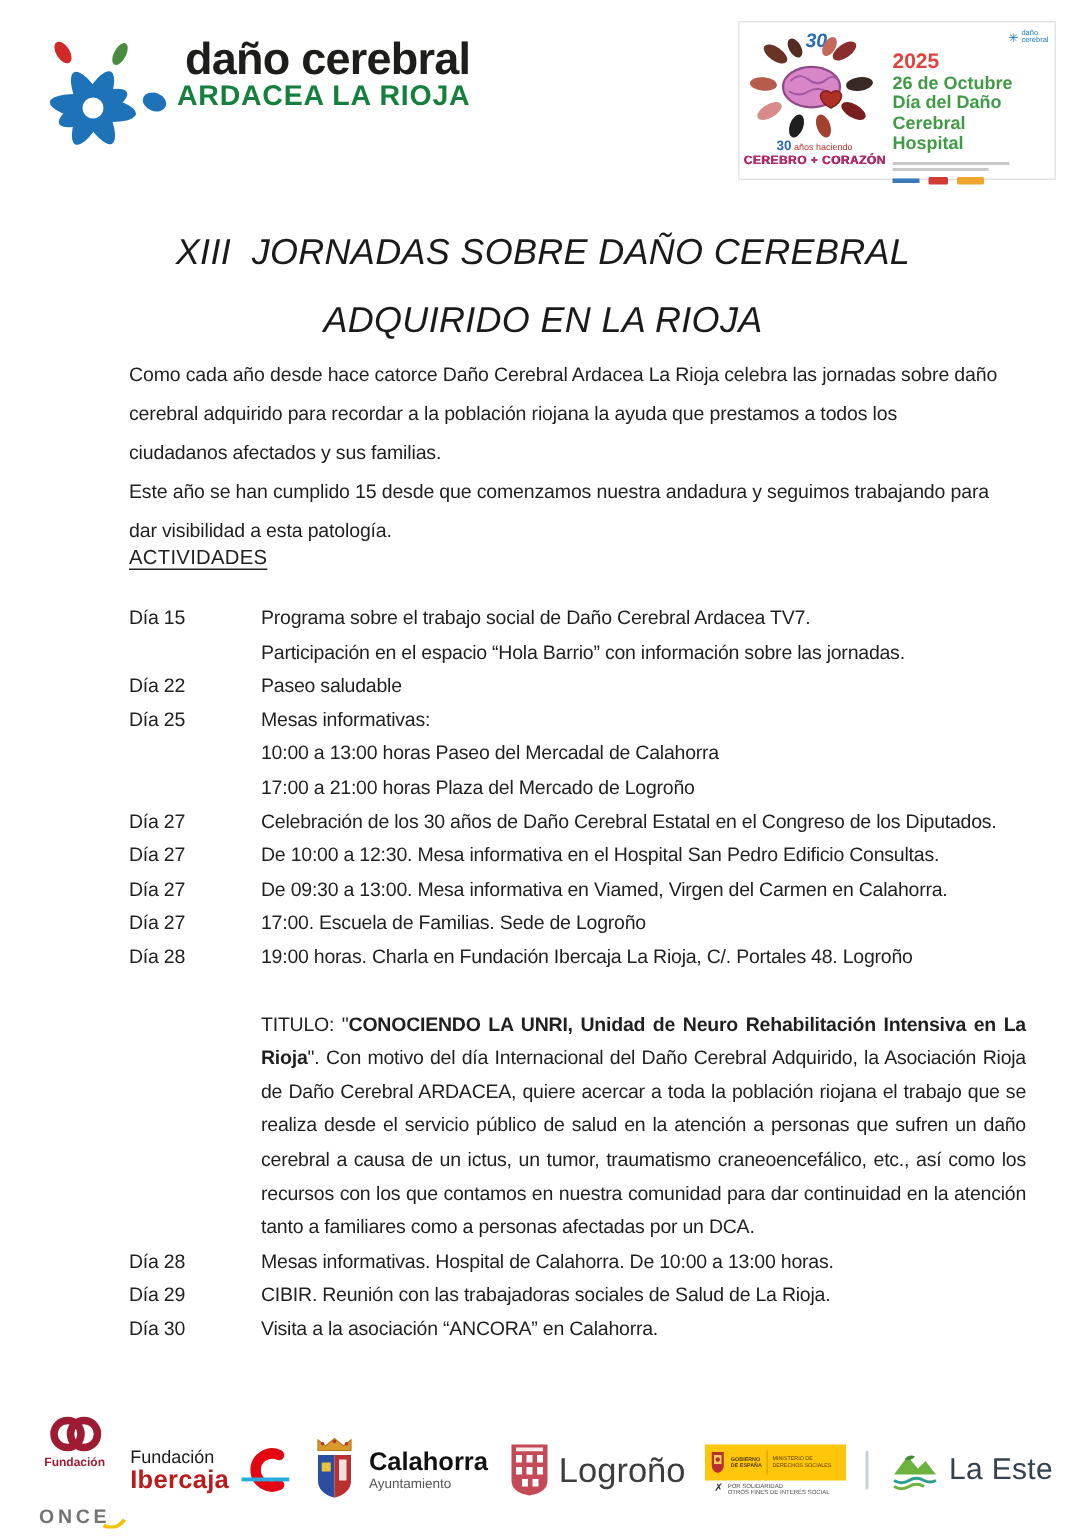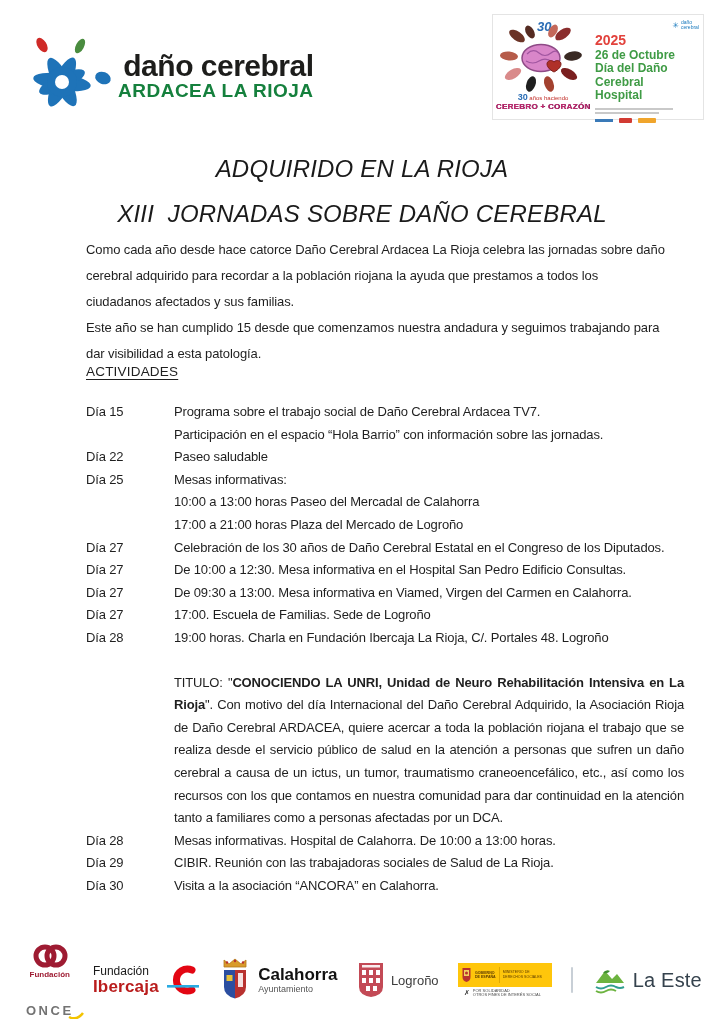--- a/index.html
+++ b/index.html
@@ -4,21 +4,21 @@
 <style>
   * { margin:0; padding:0; box-sizing:border-box; }
   html,body { width:724px; height:1024px; }
   body {
     position:relative; overflow:hidden; background:#ffffff;
     font-family:"Liberation Sans", sans-serif; color:#1f1f1f;
   }
 
   
   .header { position:absolute; top:14px; left:22px; right:20px; height:112px; display:flex; justify-content:space-between; }
-  .brand { display:flex; align-items:center; gap:4px; margin-top:10px; }
+  .brand { display:flex; align-items:flex-start; gap:4px; margin-top:10px; }
   .brand-text { display:flex; flex-direction:column; align-items:flex-end; }
   .brand-title { font-size:30px; font-weight:bold; color:#1d1d1b; letter-spacing:-0.5px; line-height:32px; }
   .brand-subtitle { font-size:19px; font-weight:bold; color:#15803d; letter-spacing:0.5px; line-height:18px; }
 
   .poster { width:212px; height:106px; border:1px solid #e4e4e4; background:#fff; display:flex; padding:3px 4px; }
   .poster-left { width:92px; position:relative; display:flex; flex-direction:column; align-items:center; }
   .poster-anniv { font-size:6px; color:#c2302a; margin-top:-2px; white-space:nowrap; }
   .pa-30 { color:#2a6db5; font-weight:bold; font-size:9px; }
   .poster-slogan { font-size:8px; font-weight:bold; color:#c22a6d; letter-spacing:0.3px; white-space:nowrap; text-shadow:0.4px 0.4px 0 #5e1550; }
   .poster-right { flex:1; padding:2px 0 0 6px; display:flex; flex-direction:column; }
@@ -62,21 +62,21 @@
   .once-t2 { font-size:13px; color:#737373; font-weight:bold; letter-spacing:2.5px; line-height:14px; position:relative;margin-top:25px; }
   .once-swoosh { position:absolute; right:-10px; bottom:-1px; }
 
   .ib-text { text-align:left; }
   .ib-t1 { font-size:12px; color:#1a1a1a; line-height:13px; }
   .ib-t2 { font-size:17px; font-weight:bold; color:#b91c1c; line-height:18px; letter-spacing:0.2px; }
 
   .cal-text .cal-name { font-size:17px; font-weight:bold; color:#111; line-height:18px; }
   .cal-text .cal-sub { font-size:9px; color:#555; line-height:11px; }
 
-  .log-name { font-size:13px; color:#3d3d3d; font-weight:500; }
+  .log-name { font-size:23px; color:#3d3d3d; font-weight:500; }
 
   .gob { flex-direction:column; align-items:flex-start; gap:2px; }
   .gob-banner { width:94px; height:24px; background:#ffc60b; display:flex; align-items:center; padding:2px 3px; gap:3px; }
   .gob-text { font-size:3.6px; color:#5a3a00; font-weight:bold; line-height:4px; }
   .gob-sep { width:1px; height:16px; background:#e0a800; }
   .gob-ministry { font-size:3.6px; color:#5a3a00; line-height:4.2px; width:42px; }
   .gob-tagline { display:flex; align-items:center; gap:3px; font-size:4px; color:#4a4a4a; line-height:4.5px; margin-left:6px; }
   .gob-x { font-size:7px; color:#333; }
 
   .footer-divider { width:2px; height:26px; background:#c8cfd6; border-radius:1px; }
@@ -156,22 +156,22 @@
         <div class="poster-minilogos">
           <span class="m1"></span>
           <span class="m2"></span>
           <span class="m3"></span>
         </div>
       </div>
     </div>
   </div>
 
   <div class="doc-title">
+    <div class="doc-title-line">XIII  JORNADAS SOBRE DAÑO CEREBRAL</div>
     <div class="doc-title-line">ADQUIRIDO EN LA RIOJA</div>
-    <div class="doc-title-line">XIII  JORNADAS SOBRE DAÑO CEREBRAL</div>
   </div>
 
   <div class="intro">
     <p>Como cada año desde hace catorce Daño Cerebral Ardacea La Rioja celebra las jornadas sobre daño cerebral adquirido para recordar a la población riojana la ayuda que prestamos a todos los ciudadanos afectados y sus familias.</p>
     <p>Este año se han cumplido 15 desde que comenzamos nuestra andadura y seguimos trabajando para dar visibilidad a esta patología.</p>
   </div>
 
   <div class="act-heading">ACTIVIDADES</div>
 
   <div class="act-body">

